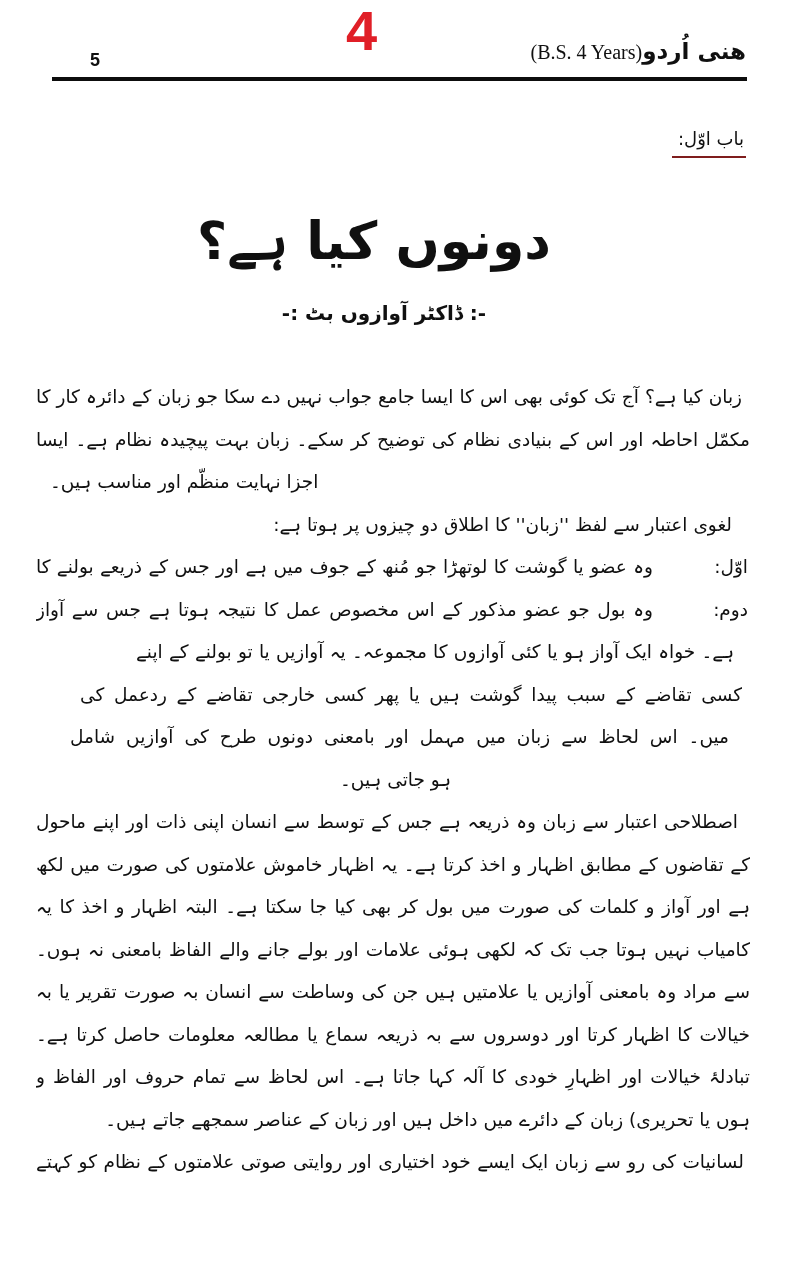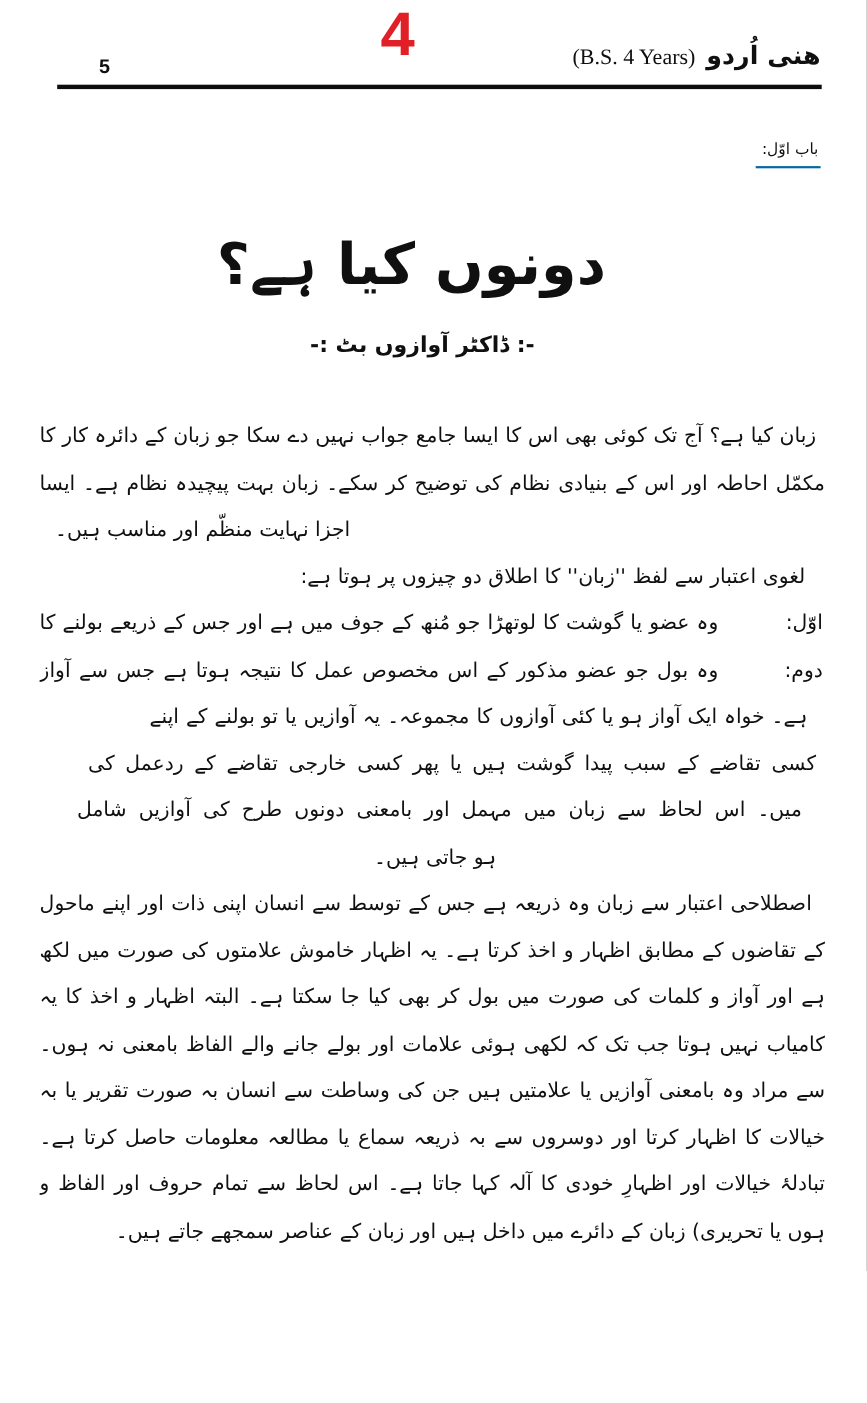--- a/index.html
+++ b/index.html
@@ -21,40 +21,40 @@
     direction:ltr;
   }
   .page-number{
     position:absolute;top:50px;left:90px;
     font-family:"Liberation Sans",sans-serif;
     font-size:18px;font-weight:bold;
     direction:ltr;
   }
   .book-title{
     position:absolute;top:38px;right:42px;
-    display:flex;align-items:baseline;gap:10px;
+    display:flex;align-items:baseline;
     direction:ltr;
   }
   .book-title .latin{
     font-family:"Liberation Serif",serif;
     font-size:20px;
   }
   .book-title .urdu{
     font-size:23px;font-weight:bold;
   }
   .header-rule{
     position:absolute;top:77px;left:52px;
     width:695px;height:4px;background:#0d0d0d;
   }
   
   .chapter{
     position:absolute;top:128px;right:42px;
-    font-size:14px;
+    font-size:18px;
     padding:0 2px 7px 6px;
-    border-bottom:2px solid #0369a1;
+    border-bottom:2px solid #7f1d1d;
   }
   .doc-title{
     position:absolute;top:196px;left:0;right:40px;
     margin:0;text-align:center;
     font-size:52px;font-weight:700;line-height:90px;
   }
   .byline{
     position:absolute;top:296px;left:0;right:20px;
     text-align:center;
     font-size:20px;font-weight:600;line-height:34px;
@@ -144,16 +144,17 @@
 
     <div class="line justify ind12">اصطلاحی اعتبار سے زبان وہ ذریعہ ہے جس کے توسط سے انسان اپنی ذات اور اپنے ماحول</div>
     <div class="line justify">کے تقاضوں کے مطابق اظہار و اخذ کرتا ہے۔ یہ اظہار خاموش علامتوں کی صورت میں لکھ کر بھی ہو سکتا</div>
     <div class="line justify">ہے اور آواز و کلمات کی صورت میں بول کر بھی کیا جا سکتا ہے۔ البتہ اظہار و اخذ کا یہ عمل اس وقت تک</div>
     <div class="line justify">کامیاب نہیں ہوتا جب تک کہ لکھی ہوئی علامات اور بولے جانے والے الفاظ بامعنی نہ ہوں۔ گویا زبان</div>
     <div class="line justify">سے مراد وہ بامعنی آوازیں یا علامتیں ہیں جن کی وساطت سے انسان بہ صورت تقریر یا بہ صورت تحریر اپنے</div>
     <div class="line justify">خیالات کا اظہار کرتا اور دوسروں سے بہ ذریعہ سماع یا مطالعہ معلومات حاصل کرتا ہے۔ اسی سبب زبان کو</div>
     <div class="line justify">تبادلۂ خیالات اور اظہارِ خودی کا آلہ کہا جاتا ہے۔ اس لحاظ سے تمام حروف اور الفاظ و مرکبات ( تقریری</div>
     <div class="line pl0n">ہوں یا تحریری) زبان کے دائرے میں داخل ہیں اور زبان کے عناصر سمجھے جاتے ہیں۔</div>
 
+    <div class="line justify ind6">لسانیات کی رو سے زبان ایک ایسے خود اختیاری اور روایتی صوتی علامتوں کے نظام کو کہتے</div>
 
   </div>
 
 </div>
 
 </body></html>

